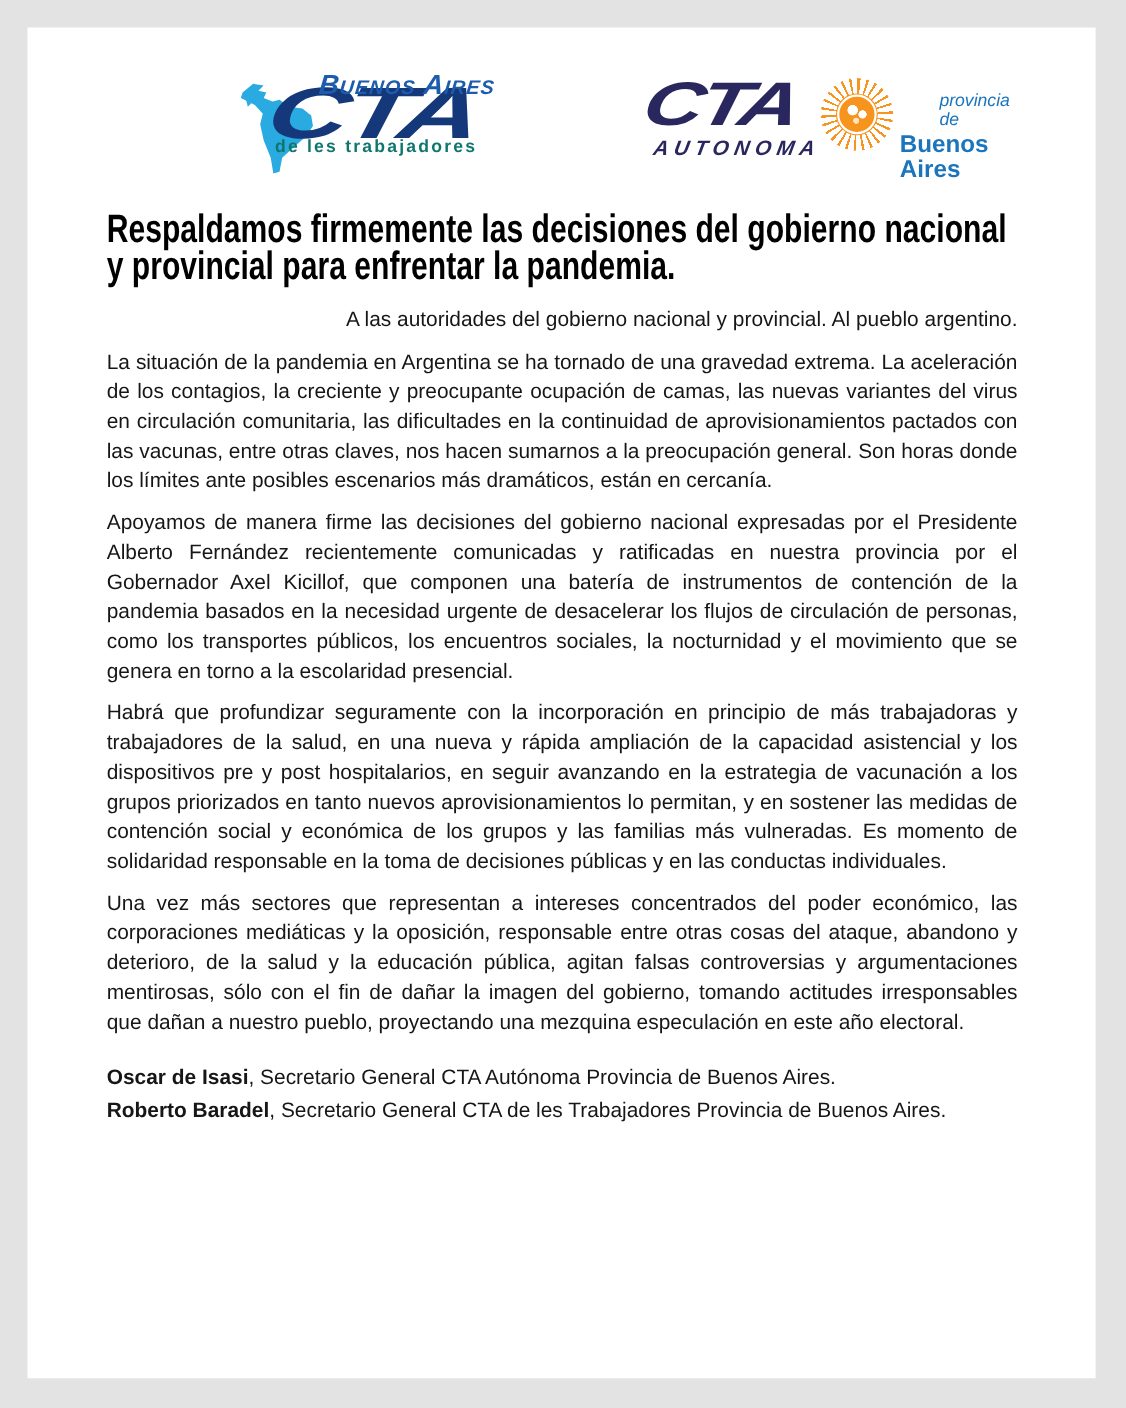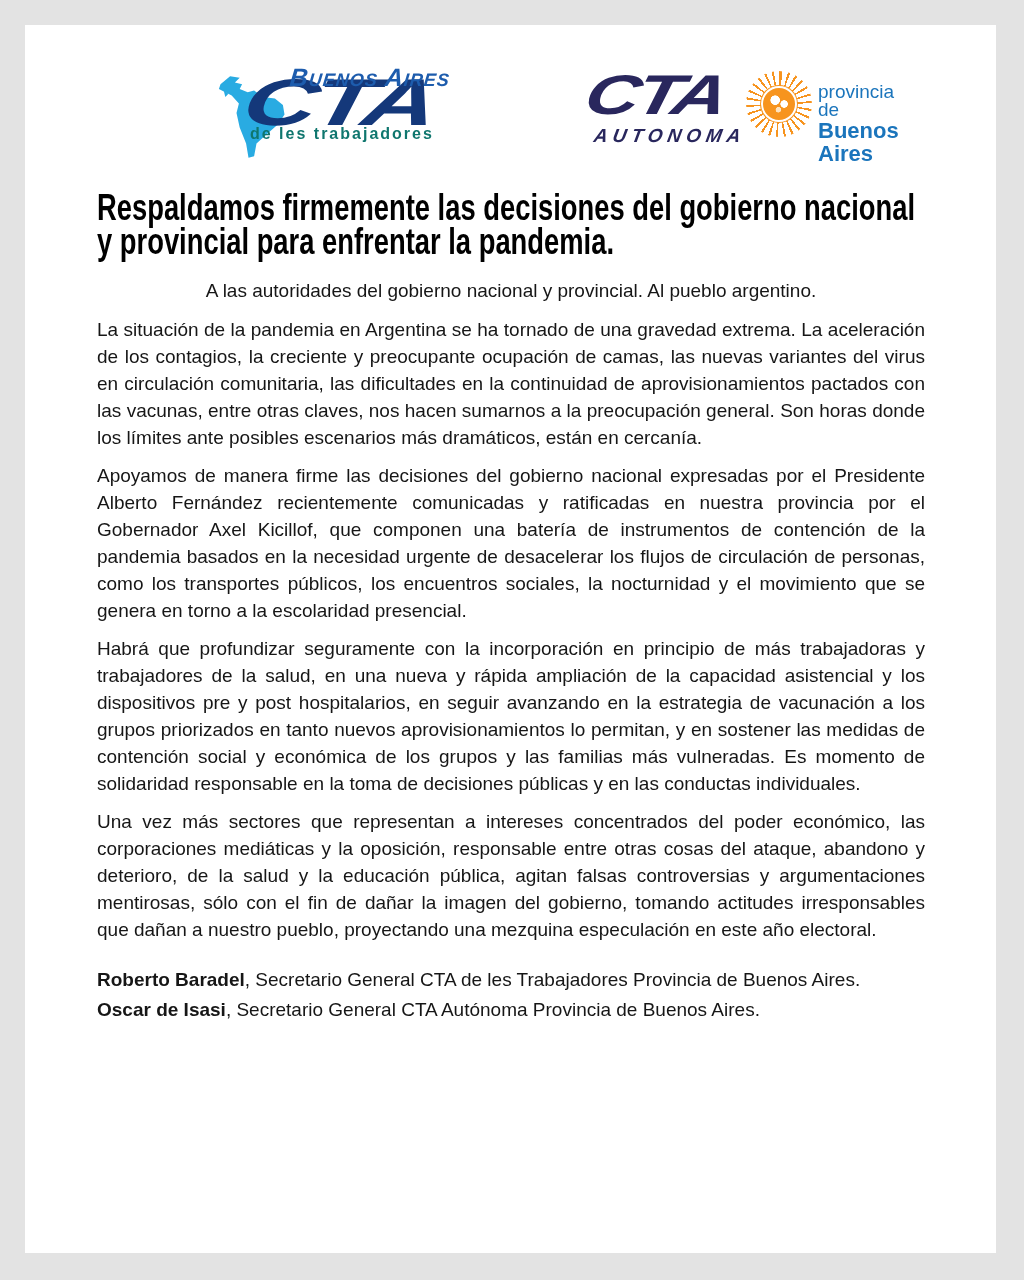--- a/index.html
+++ b/index.html
@@ -70,41 +70,41 @@
     border-radius: 50%;
     background:
       radial-gradient(circle at 38% 38%, #ffffff 0 4.5px, rgba(0,0,0,0) 5px),
       radial-gradient(circle at 66% 50%, #ffffff 0 3.5px, rgba(0,0,0,0) 4px),
       radial-gradient(circle at 48% 68%, #fde3c0 0 2.5px, rgba(0,0,0,0) 3px),
       #f7941e;
     border: 2px solid #ffffff;
     box-shadow: 0 0 0 1px #f7941e;
   }
   .logo-aut .prov { position: absolute; left: 258px; top: 18px; color: #1b75bc; }
-  .logo-aut .prov .prefix { font-size: 19px; line-height: 18px; }
+  .logo-aut .prov .prefix { font-style: italic; font-size: 16px; line-height: 18px; margin-left: 36px; }
   .logo-aut .prov .pname  { font-weight: bold; font-size: 22px; line-height: 23px; width: 90px; }
 
   
   h1.doc-title {
     margin: 16px 70px 18px 72px;
     width: 1060px;
     transform: scaleX(0.76); transform-origin: 0 0;
     font-size: 36px; line-height: 34px;
     font-weight: bold; color: #000000;
     letter-spacing: 0px; white-space: nowrap;
   }
 
   
   .body-text { margin: 0 71px 0 72px; color: #161616; }
   .body-text p {
     font-size: 19px; line-height: 27px;
     text-align: justify;
     margin-bottom: 11px;
   }
-  .body-text p.salutation { text-align: center; margin-bottom: 12px; }
+  .body-text p.salutation { text-align: right; margin-bottom: 12px; }
 
   
   .signatures { margin: 22px 71px 0 72px; color: #161616; }
   .signatures p { font-size: 19px; line-height: 30px; }
   .signatures .sig-name { font-weight: bold; }
 </style>
 </head>
 <body>
 
 <div class="canvas">
@@ -141,18 +141,18 @@
 
     <section class="body-text">
       <p class="salutation">A las autoridades del gobierno nacional y provincial. Al pueblo argentino.</p>
       <p>La situación de la pandemia en Argentina se ha tornado de una gravedad extrema. La aceleración de los contagios, la creciente y preocupante ocupación de camas, las nuevas variantes del virus en circulación comunitaria, las dificultades en la continuidad de aprovisionamientos pactados con las vacunas, entre otras claves, nos hacen sumarnos a la preocupación general. Son horas donde los límites ante posibles escenarios más dramáticos, están en cercanía.</p>
       <p>Apoyamos de manera firme las decisiones del gobierno nacional expresadas por el Presidente Alberto Fernández recientemente comunicadas y ratificadas en nuestra provincia por el Gobernador Axel Kicillof, que componen una batería de instrumentos de contención de la pandemia basados en la necesidad urgente de desacelerar los flujos de circulación de personas, como los transportes públicos, los encuentros sociales, la nocturnidad y el movimiento que se genera en torno a la escolaridad presencial.</p>
       <p>Habrá que profundizar seguramente con la incorporación en principio de más trabajadoras y trabajadores de la salud, en una nueva y rápida ampliación de la capacidad asistencial y los dispositivos pre y post hospitalarios, en seguir avanzando en la estrategia de vacunación a los grupos priorizados en tanto nuevos aprovisionamientos lo permitan, y en sostener las medidas de contención social y económica de los grupos y las familias más vulneradas. Es momento de solidaridad responsable en la toma de decisiones públicas y en las conductas individuales.</p>
       <p>Una vez más sectores que representan a intereses concentrados del poder económico, las corporaciones mediáticas y la oposición, responsable entre otras cosas del ataque, abandono y deterioro, de la salud y la educación pública, agitan falsas controversias y argumentaciones mentirosas, sólo con el fin de dañar la imagen del gobierno, tomando actitudes irresponsables que dañan a nuestro pueblo, proyectando una mezquina especulación en este año electoral.</p>
     </section>
 
     <section class="signatures">
+      <p><span class="sig-name">Oscar de Isasi</span><span>, Secretario General CTA Autónoma Provincia de Buenos Aires.</span></p>
       <p><span class="sig-name">Roberto Baradel</span><span>, Secretario General CTA de les Trabajadores Provincia de Buenos Aires.</span></p>
-      <p><span class="sig-name">Oscar de Isasi</span><span>, Secretario General CTA Autónoma Provincia de Buenos Aires.</span></p>
     </section>
 
   </div>
 </div>
 
 </body></html>

